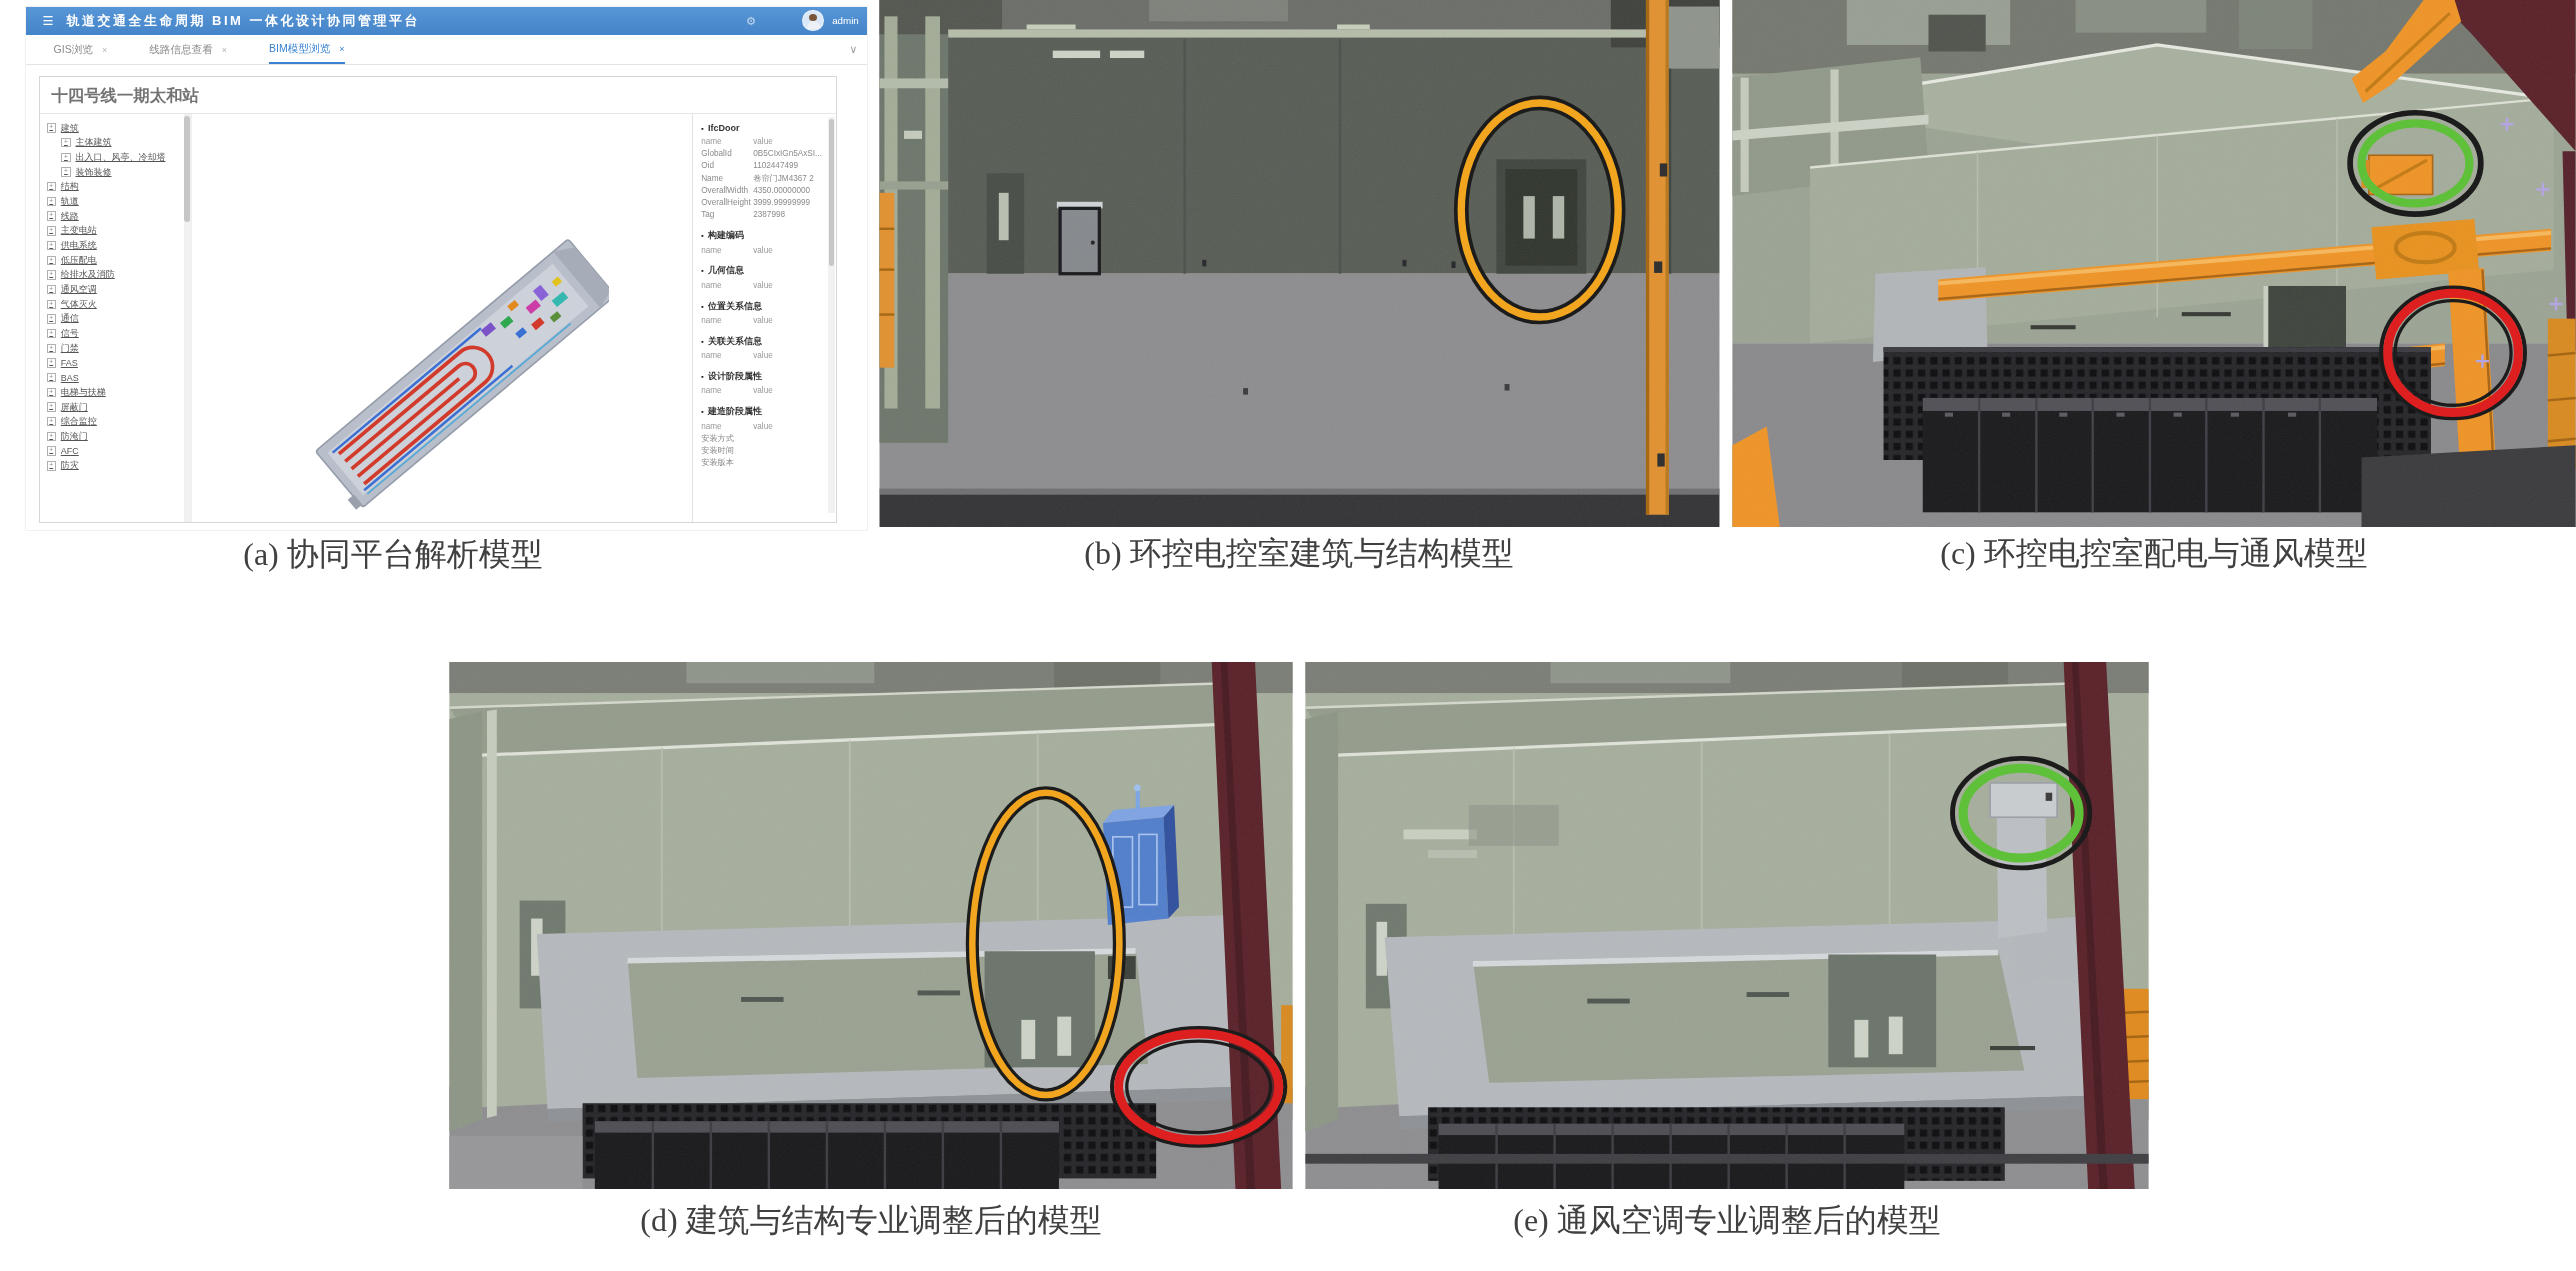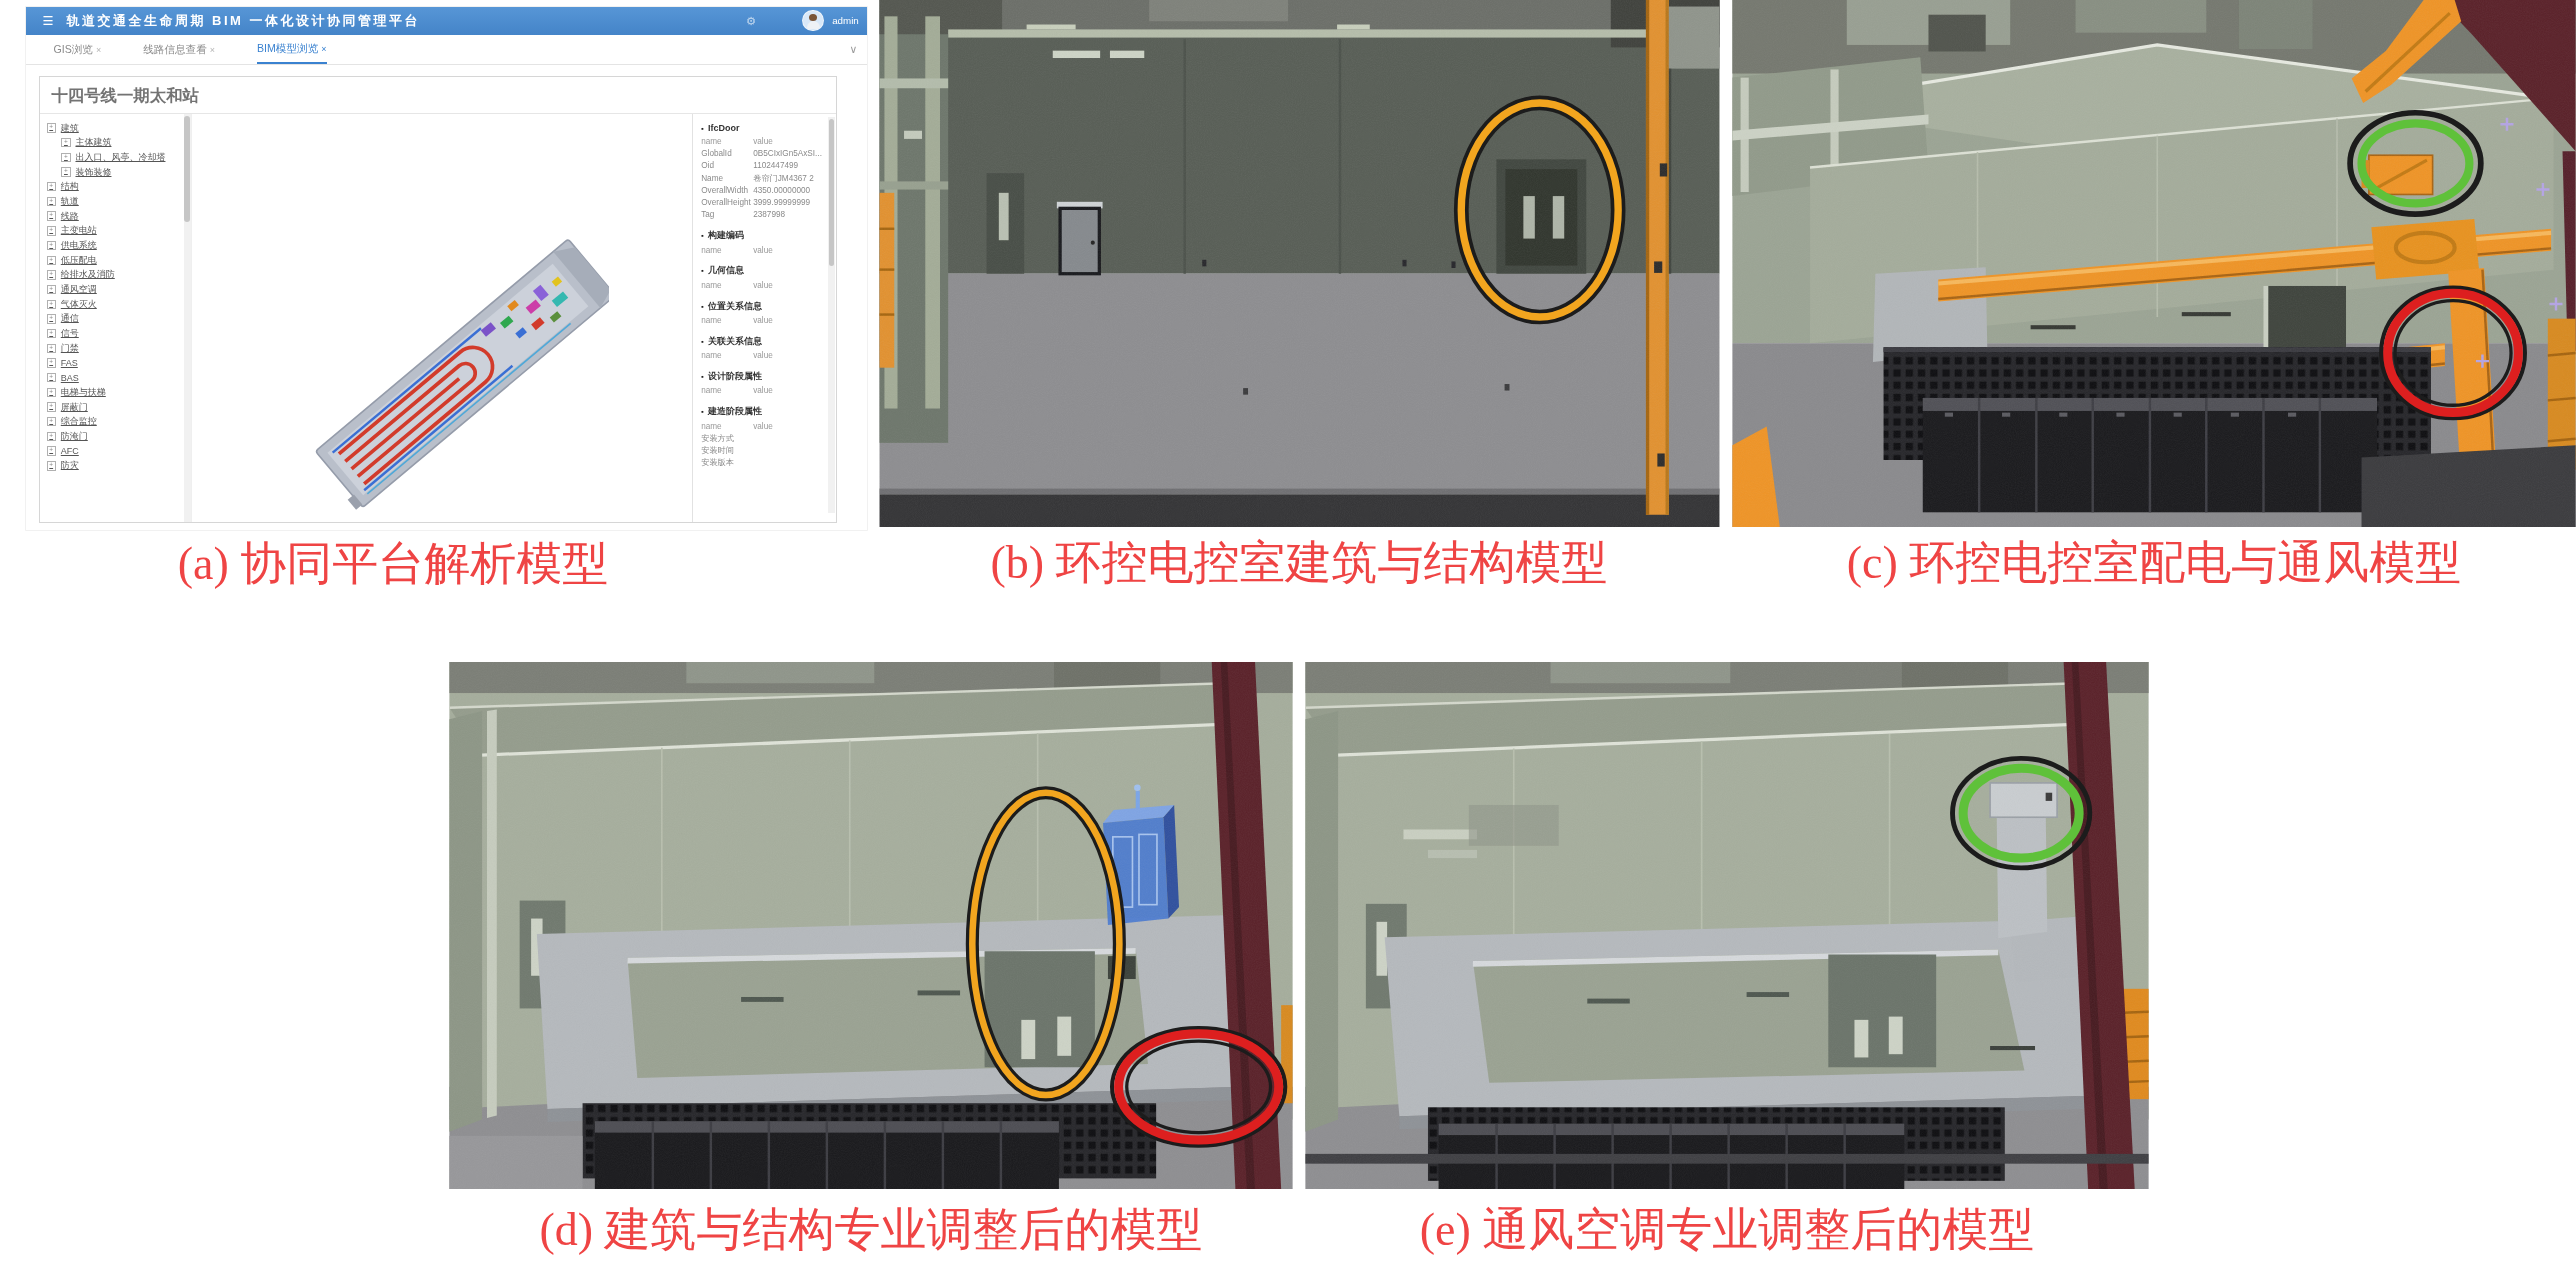--- a/index.html
+++ b/index.html
@@ -1,37 +1,37 @@
 <!DOCTYPE html>
 <html style="font-size:13px"><head>
 <meta charset="utf-8">
 <style>
   html,body{margin:0;padding:0;width:2576px;height:1272px;background:#fff;
     font-family:"Liberation Sans","DejaVu Sans",sans-serif;position:relative;overflow:hidden;}
   .caption{position:absolute;transform:translateX(-50%);white-space:nowrap;
-    font-family:"Liberation Serif","DejaVu Serif",serif;font-size:46px;color:#ef4444;}
+    font-family:"Liberation Serif","DejaVu Serif",serif;font-size:32px;color:#404040;}
   .scene{position:absolute;}
   .scene svg{display:block;}
 
   
   #panelA{position:absolute;left:26px;top:6.5px;width:841px;height:523px;background:#fff;
     box-shadow:0 0 0 0.8px #eee;}
   .titlebar{height:28px;background:linear-gradient(#5796d6,#4484c8);display:flex;align-items:center;
     color:#fff;padding:0 8.2px;}
   .hamb{font-size:12.3px;margin:0 13px 0 8.2px;}
   .apptitle{font-size:13px;font-weight:bold;letter-spacing:2.5px;white-space:nowrap;}
   .tb-right{margin-left:auto;display:flex;align-items:center;gap:8.2px;}
   .gear{font-size:11.4px;opacity:.65;margin-right:38px;}
   .avatar{width:19.6px;height:19.6px;border-radius:50%;background:#d8e8f8;position:relative;overflow:hidden;
     border:1.6px solid rgba(255,255,255,.55);flex:none;}
   .avatar::before{content:"";position:absolute;left:5.7px;top:3.3px;width:8.2px;height:7.4px;border-radius:50%;background:#7a5638;}
   .avatar::after{content:"";position:absolute;left:3.3px;top:10.6px;width:13px;height:8.2px;border-radius:6.5px 6.5px 0 0;background:#eef2f6;}
   .username{font-size:9.8px;}
   .tabbar{height:29px;display:flex;align-items:center;border-bottom:0.8px solid #e4e4e4;padding:0 6.5px;position:relative;}
-  .tab{display:flex;align-items:center;gap:3px;font-size:10.6px;color:#8a8a8a;margin:0 21px;height:100%;box-sizing:border-box;padding-top:1.6px;}
+  .tab{display:flex;align-items:center;gap:9px;font-size:10.6px;color:#8a8a8a;margin:0 21px;height:100%;box-sizing:border-box;padding-top:1.6px;}
   .tab .close{font-size:9px;color:#b5b5b5;}
   .tab.active{color:#3a82d0;border-bottom:2.5px solid #3a82d0;text-align:right;}
   .tab.active .close{color:#3a82d0;}
   .tab-caret{position:absolute;right:9.8px;color:#999;font-size:10.6px;}
   .content-box{position:absolute;left:13px;top:69px;width:798px;height:447px;border:0.8px solid #d6d6d6;box-sizing:border-box;background:#fff;}
   .page-title{font-size:16.4px;font-weight:bold;color:#737373;padding:8.2px 11.4px 6.5px;border-bottom:0.8px solid #e6e6e6;}
   .split{display:flex;height:calc(100% - 37px);}
   .tree-panel{width:137px;padding:6.5px 0 0 6.5px;overflow:hidden;flex:none;}
   .tree-item{display:flex;align-items:center;height:14.7px;font-size:9px;color:#555;white-space:nowrap;text-decoration:underline;}
   .tree-item.lvl1{margin-left:14.7px;}

